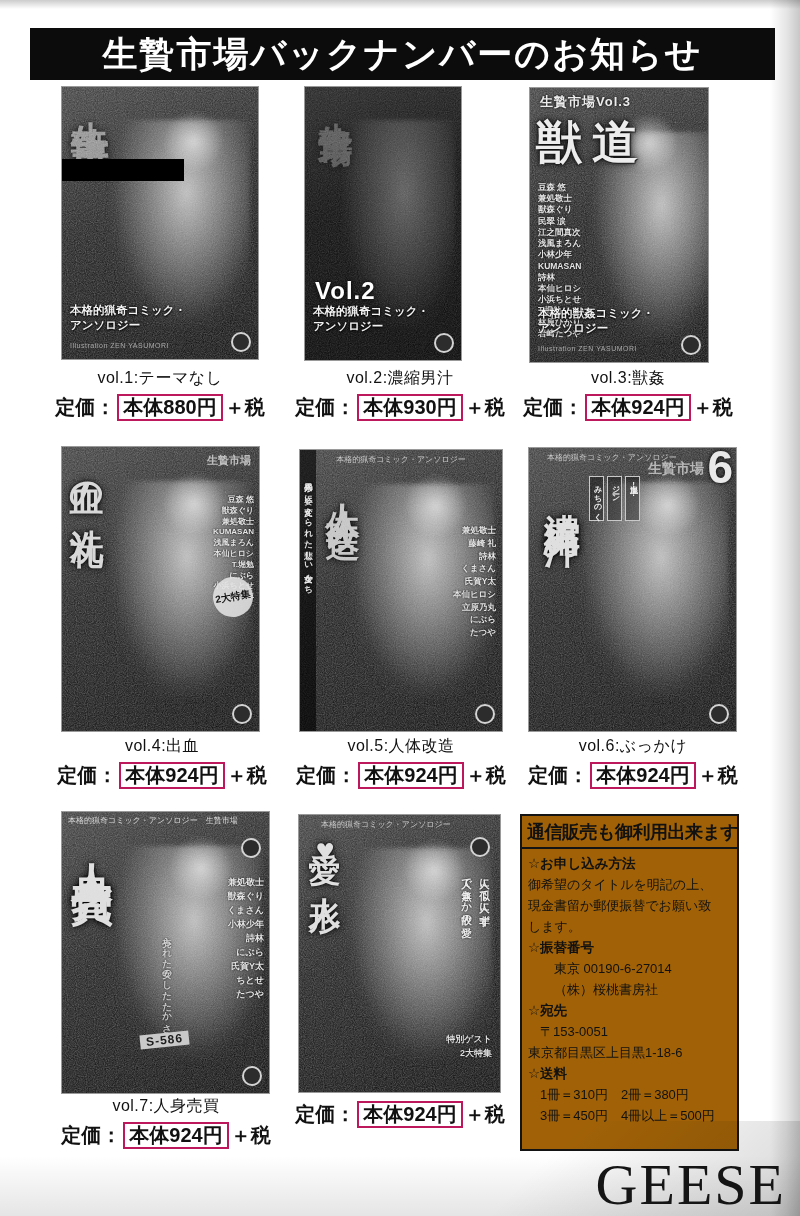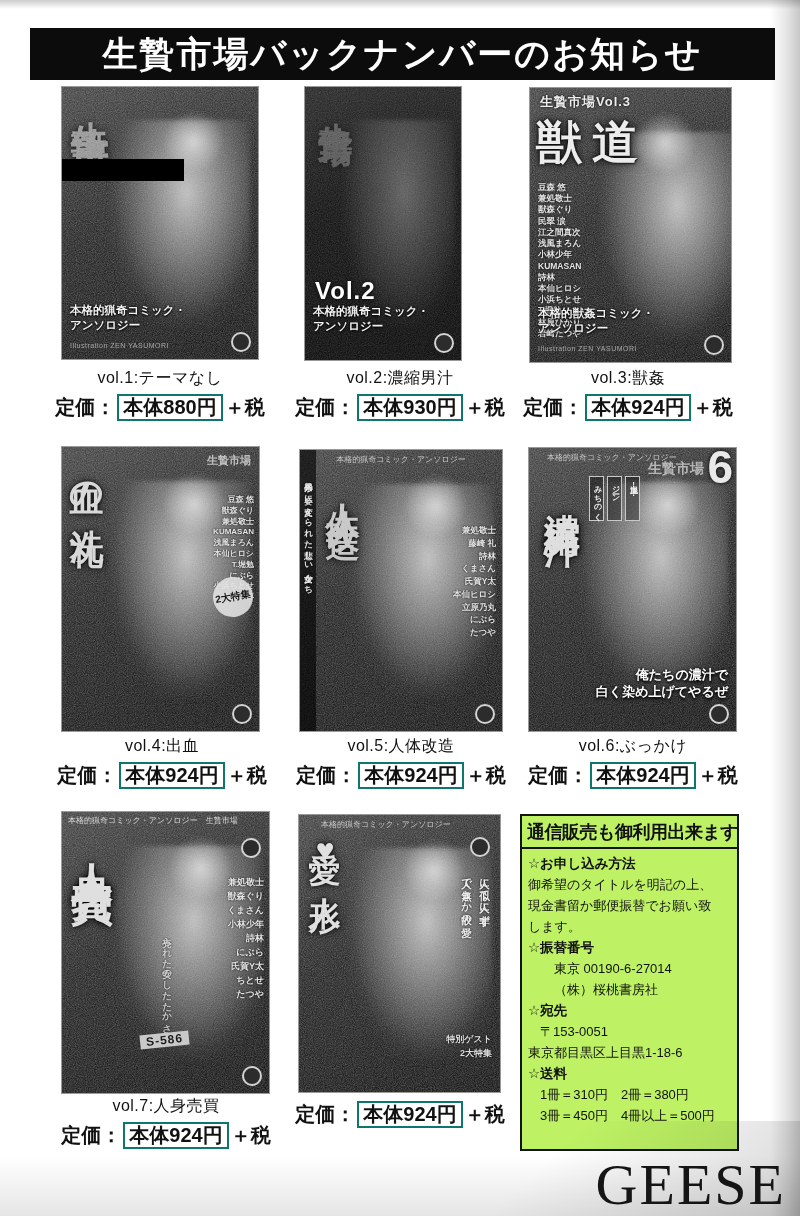--- a/index.html
+++ b/index.html
@@ -46,21 +46,21 @@
   .cv1-title{left:2px;top:4px;font-size:38px;letter-spacing:6px;opacity:.5;}
   .blackbar{position:absolute;left:0;top:72px;width:122px;height:22px;background:#000;}
 
   .cv2{left:305px;top:87px;width:156px;height:273px;background:linear-gradient(160deg,#242424,#0c0c0c 40%,#030303);}
   .cv2 .noise{opacity:.28;}
   .cv2 .f-a{opacity:.45;}
   .cv2-title{left:8px;top:8px;font-size:34px;letter-spacing:4px;opacity:.28;}
   .volmark{position:absolute;left:10px;top:190px;font-size:24px;font-weight:900;color:#fff;
            letter-spacing:1px;text-shadow:0 0 4px #000;}
 
-  .cv3{left:530px;top:88px;width:201px;height:274px;}
+  .cv3{left:530px;top:88px;width:178px;height:274px;}
   .cv3-top{position:absolute;left:10px;top:5px;font-size:13px;font-weight:900;color:#ececec;
            text-shadow:0 0 3px #000;letter-spacing:1px;}
   .cv3-title{left:6px;top:24px;font-size:46px;letter-spacing:10px;}
   .cv3 .authors{left:8px;top:94px;font-size:8.5px;line-height:1.32;}
   .cv3 .f-a{right:-6%;top:16%;}
 
   .cv4{left:62px;top:447px;width:197px;height:284px;}
   .cv4-title{left:2px;top:8px;font-size:34px;letter-spacing:4px;opacity:.88;}
   .cv4-logo{position:absolute;right:8px;top:6px;font-size:11px;font-weight:bold;color:#dcdcdc;opacity:.8;}
   .cv4 .authors{right:5px;top:48px;font-size:8px;line-height:1.35;}
@@ -102,28 +102,28 @@
   .cv8-title{left:4px;top:12px;font-size:32px;letter-spacing:5px;opacity:.92;}
   .cv8-side{position:absolute;right:8px;top:56px;display:flex;flex-direction:row-reverse;gap:4px;}
   .cv8-side .vt{font-size:10.5px;font-weight:bold;color:#ededed;text-shadow:0 0 2px #000;}
   .cv8-extra{position:absolute;right:8px;bottom:32px;text-align:right;font-size:9px;color:#dedede;
              font-weight:bold;text-shadow:0 0 2px #000;line-height:1.5;}
 
   
   .caption{position:absolute;width:240px;text-align:center;}
   .cap-title{font-size:16px;font-weight:400;letter-spacing:.5px;}
   .cap-price{margin-top:5px;font-size:20px;font-weight:900;white-space:nowrap;}
-  .pbox{display:inline-block;border:2px solid #0f766e;padding:0 4px;margin:0 2px;line-height:1.15;}
+  .pbox{display:inline-block;border:2px solid #be185d;padding:0 4px;margin:0 2px;line-height:1.15;}
   .pos-cap1{left:40px;top:368px;}  .pos-cap2{left:280px;top:368px;}  .pos-cap3{left:508px;top:368px;}
   .pos-cap4{left:42px;top:736px;}  .pos-cap5{left:281px;top:736px;}  .pos-cap6{left:513px;top:736px;}
   .pos-cap7{left:46px;top:1096px;} .pos-cap8{left:280px;top:1096px;}
 
   
   .orderbox{position:absolute;left:520px;top:814px;width:219px;height:337px;border:2px solid #141414;
-            background:#bef264;box-sizing:border-box;}
+            background:#a16207;box-sizing:border-box;}
   .ob-title{font-size:18px;font-weight:900;padding:4px 5px 3px 5px;border-bottom:2px solid #141414;
             white-space:nowrap;letter-spacing:-.5px;}
   .ob-body{padding:4px 6px;font-size:13px;line-height:21px;}
   .ob-line{white-space:nowrap;}
   .ob-bold{font-weight:900;font-size:13.5px;}
   .i1{padding-left:12px;}
   .i2{padding-left:26px;}
 
   .watermark{position:absolute;right:14px;bottom:2px;font-family:"Liberation Serif","DejaVu Serif",serif;
              font-size:58px;color:#151515;letter-spacing:2px;line-height:1;}
@@ -265,24 +265,20 @@
     <div class="fig f-b"></div>
     <div class="cv6-top">本格的猟奇コミック・アンソロジー</div>
     <div class="cv6-logo">生贄市場</div>
     <div class="cv6-num">6</div>
     <div class="vt t-main cv6-title">濃縮男汁</div>
     <div class="cv6-tags">
       <span class="tag">みちのく</span>
       <span class="tag">ジーン</span>
       <span class="tag">混血!!</span>
     </div>
-    <div class="cv6-slogan">
-      <div>俺たちの濃汁で</div>
-      <div>白く染め上げてやるぜ</div>
-    </div>
     <div class="stamp"></div>
   </div>
 
   <div class="cover cv7">
     <svg class="noise">
         <rect width="100%" height="100%" filter="url(#grainF)"></rect>
       </svg>
     <div class="fig f-a"></div>
     <div class="fig f-b"></div>
     <div class="cv7-top">本格的猟奇コミック・アンソロジー　生贄市場</div>

